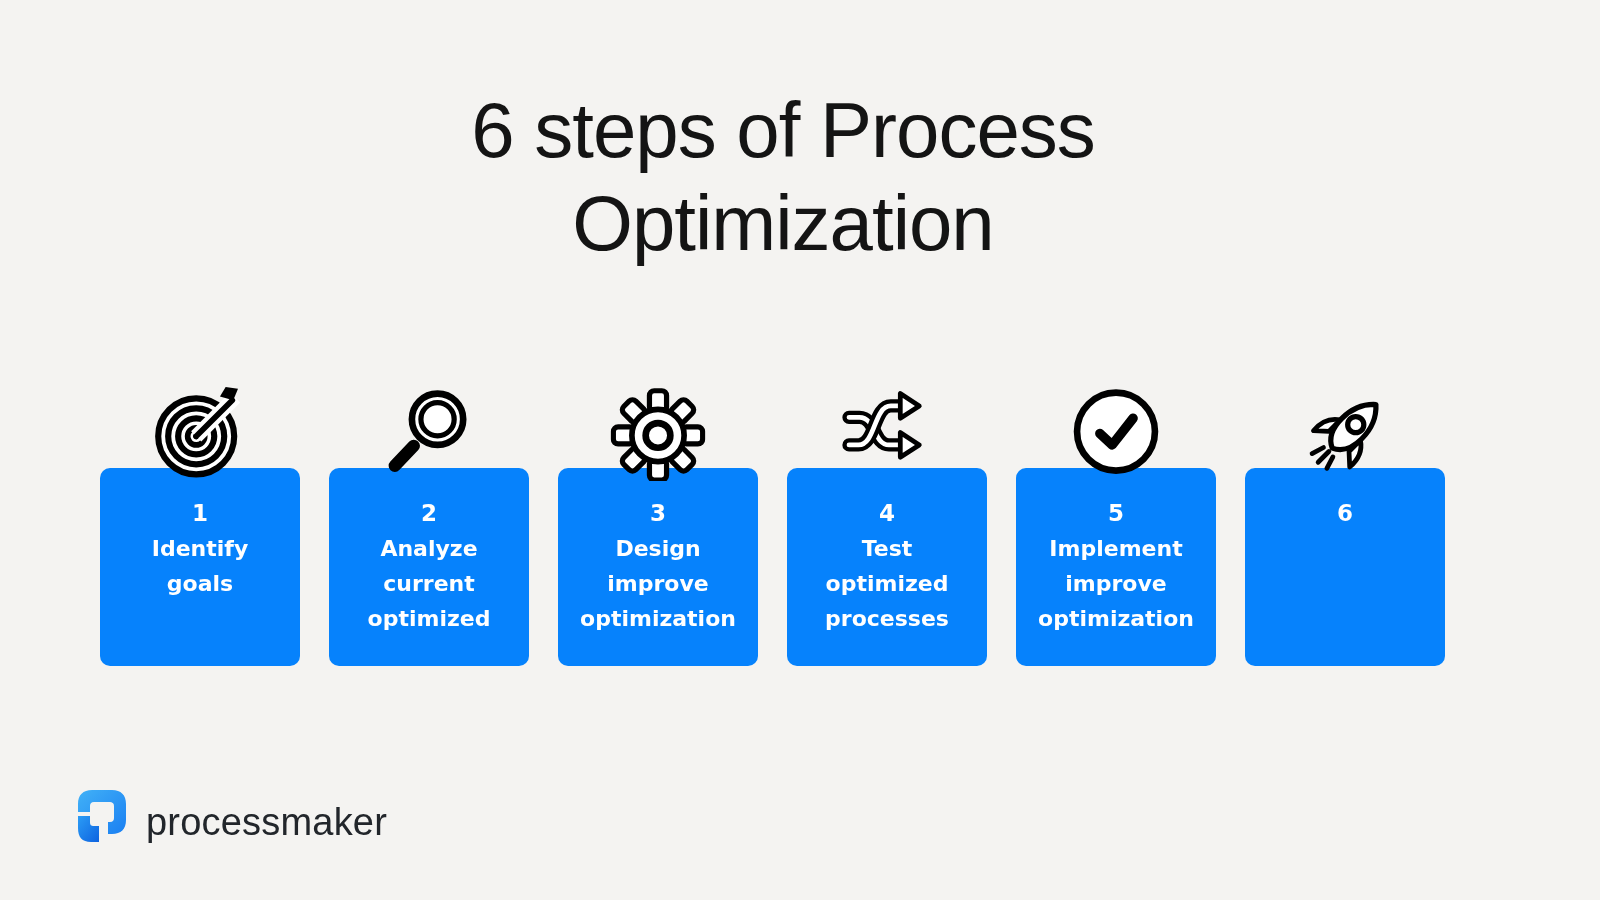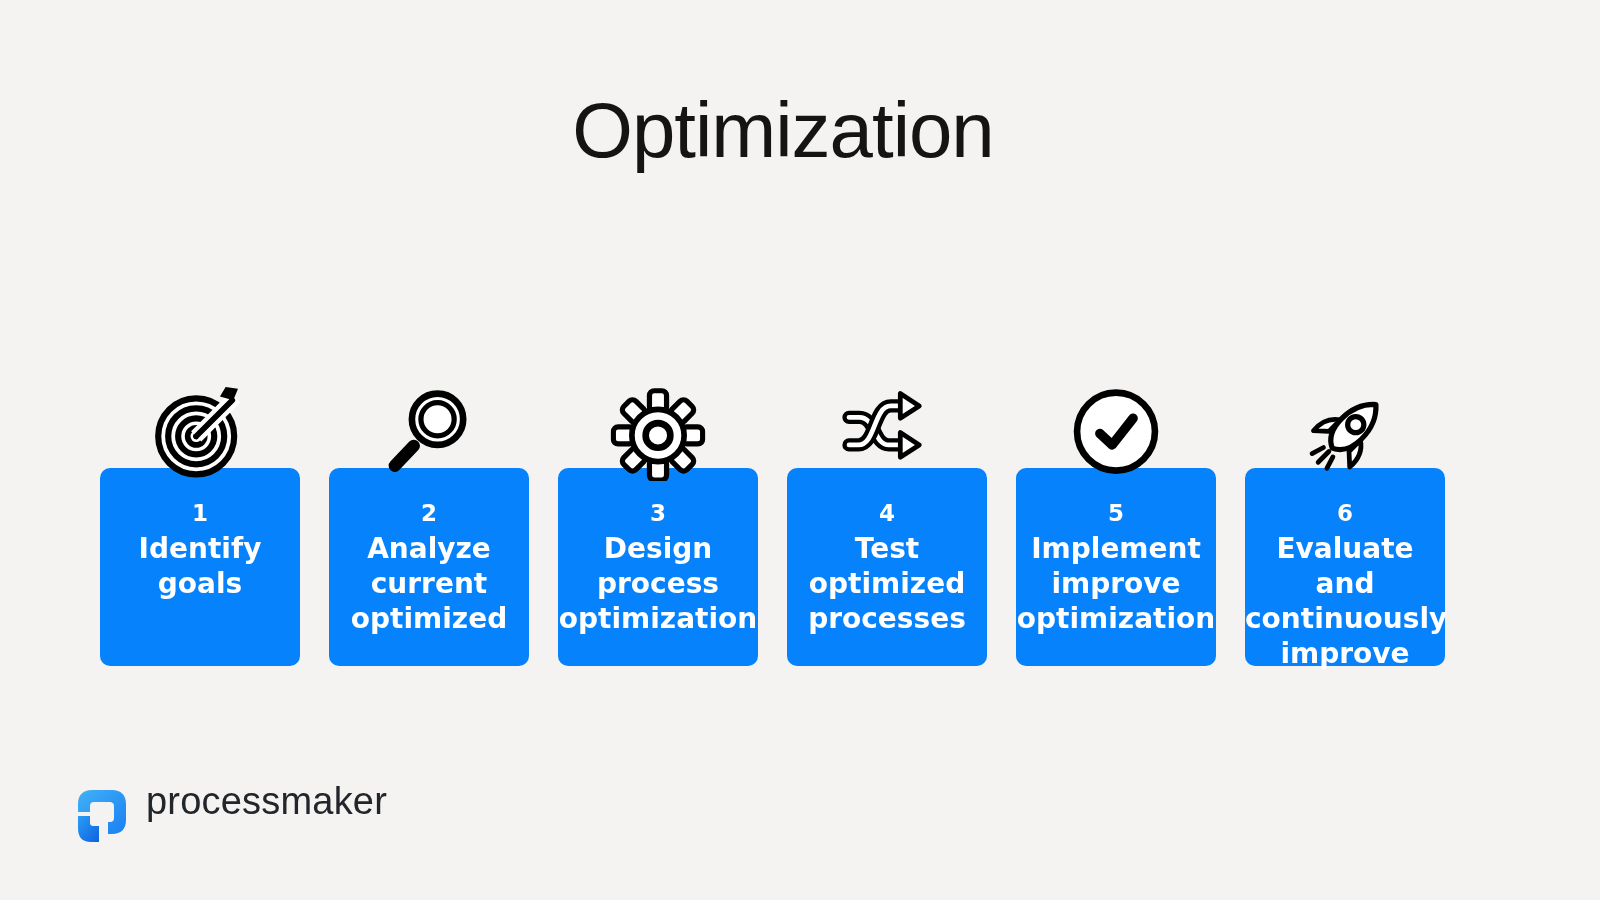--- a/index.html
+++ b/index.html
@@ -13,33 +13,34 @@
     font-size:78px;line-height:93px;letter-spacing:-1px;
   }
   .cards{position:absolute;left:100px;top:468px;display:flex;gap:29px;}
   .card{
     position:relative;width:200px;height:198px;box-sizing:border-box;
     background:#0682fc;border-radius:10px;padding-top:28px;
     color:#ffffff;text-align:center;
     font-family:"DejaVu Sans",sans-serif;font-weight:700;
   }
   .num{font-size:23px;line-height:35px;}
-  .label{font-size:28px;line-height:35px;white-space:pre-line;}
+  .label{font-size:22px;line-height:35px;white-space:pre-line;}
   .icon{position:absolute;left:50%;transform:translateX(-50%);top:-82px;width:95px;height:95px;}
   .icon svg{width:100%;height:100%;display:block;}
-  .logo{position:absolute;left:68px;top:780px;display:flex;align-items:flex-start;gap:14px;}
+  .logo{position:absolute;left:68px;top:780px;display:flex;align-items:flex-end;gap:14px;}
   .logo-mark{width:64px;height:64px;}
   .logo-text{font-size:38px;font-weight:500;color:#22262b;letter-spacing:0.2px;}
 </style>
 </head>
 <body>
 
 <div class="canvas">
 
   <div class="title">
+    <div>6 steps of Process</div>
     <div>Optimization</div>
   </div>
 
   <div class="cards">
 
     <div class="card">
       <span class="icon">
         <svg viewBox="0 0 100 100">
           <circle cx="46" cy="53" r="40" fill="#fff" stroke="#000" stroke-width="6.5"></circle>
           <circle cx="46" cy="53" r="29.5" fill="none" stroke="#000" stroke-width="6.5"></circle>
@@ -82,21 +83,21 @@
             <rect x="41" y="5" width="18" height="22" rx="5" transform="rotate(225 50 52)"></rect>
             <rect x="41" y="5" width="18" height="22" rx="5" transform="rotate(270 50 52)"></rect>
             <rect x="41" y="5" width="18" height="22" rx="5" transform="rotate(315 50 52)"></rect>
           </g>
           <circle cx="50" cy="52" r="27.5" fill="#fff" stroke="#000" stroke-width="6"></circle>
           <circle cx="50" cy="52" r="13" fill="#fff" stroke="#000" stroke-width="7"></circle>
         </svg>
       </span>
       <div class="num">3</div>
       <div class="label">Design
-process
+improve
 optimization</div>
     </div>
 
     <div class="card">
       <span class="icon">
         <svg viewBox="0 0 100 100">
           <path d="M10 33 H21 C38 33 36 62 52 62 H66" fill="none" stroke="#000" stroke-width="14" stroke-linecap="round"></path>
           <path d="M10 33 H21 C38 33 36 62 52 62 H66" fill="none" stroke="#fff" stroke-width="5" stroke-linecap="round"></path>
           <path d="M10 62 H20 C38 62 36 21 54 21 H66" fill="none" stroke="#000" stroke-width="14" stroke-linecap="round"></path>
           <path d="M10 62 H20 C38 62 36 21 54 21 H66" fill="none" stroke="#fff" stroke-width="5" stroke-linecap="round"></path>
@@ -131,23 +132,20 @@
             <path d="M65 44 C74 50 78 60 77 72 L65 61 Z" stroke-width="5"></path>
             <path d="M50 6 C60 15 65 28 65 42 C65 56 61 66 50 71 C39 66 35 56 35 42 C35 28 40 15 50 6 Z" stroke-width="5.5"></path>
             <circle cx="50" cy="36" r="8.5" stroke-width="5.5"></circle>
             <path d="M43 77 L39 90" stroke-width="5" stroke-linecap="round"></path>
             <path d="M50 76 L50 92" stroke-width="5" stroke-linecap="round"></path>
             <path d="M57 77 L61 90" stroke-width="5" stroke-linecap="round"></path>
           </g>
         </svg>
       </span>
       <div class="num">6</div>
-      <div class="label">Evaluate and
-continuously
-improve</div>
     </div>
 
   </div>
 
   <div class="logo">
     <span class="logo-mark">
       <svg viewBox="0 0 64 64">
         <defs>
           <linearGradient id="pmA" x1="0" y1="0" x2="1" y2="1">
             <stop offset="0" stop-color="#41b1f7"></stop>

